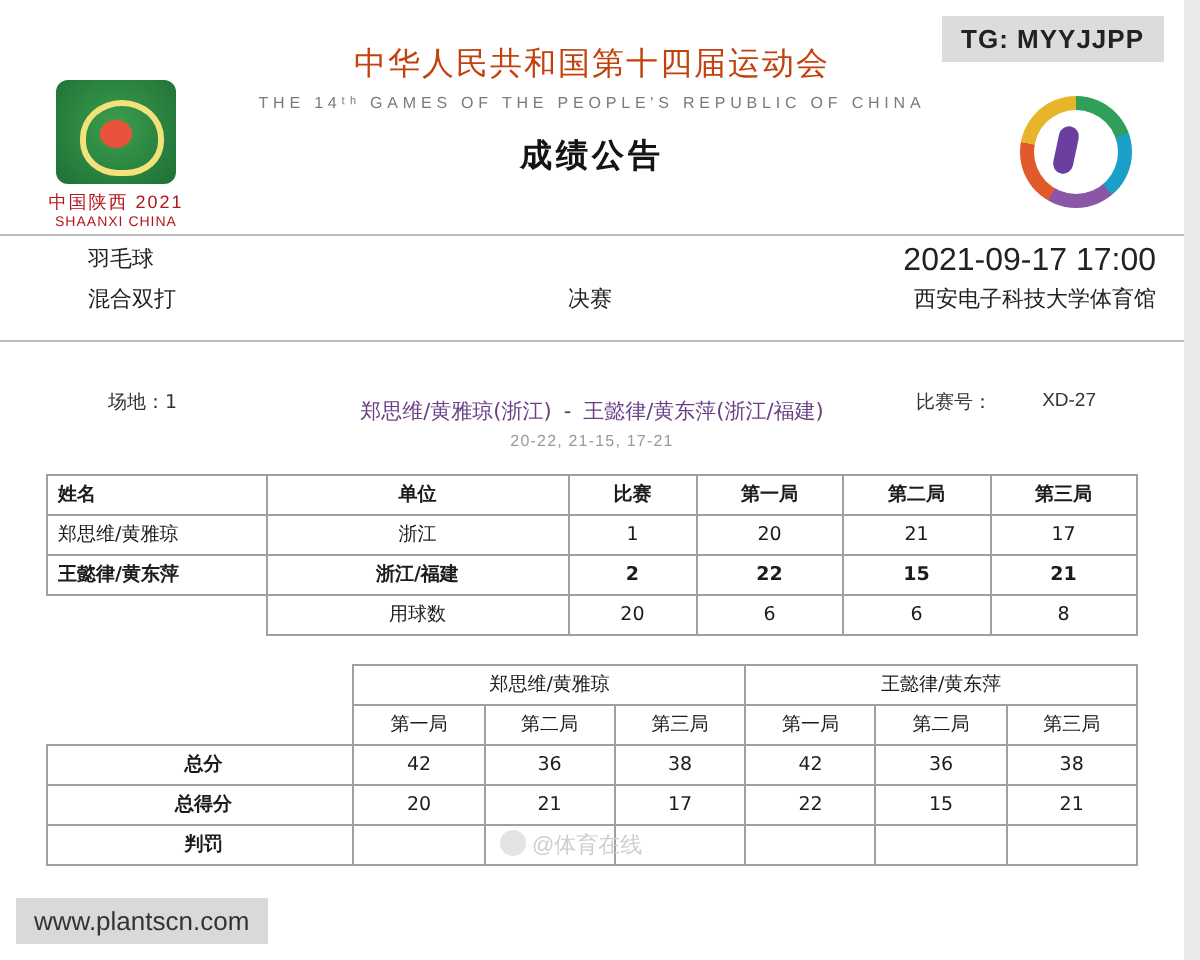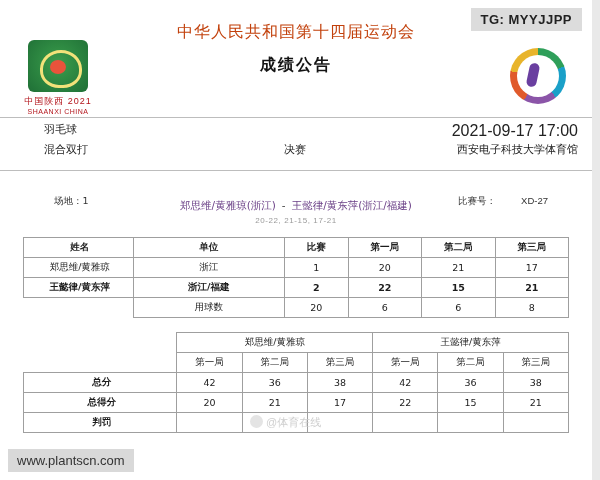--- a/index.html
+++ b/index.html
@@ -262,21 +262,21 @@
   .main-table {
     margin: 4px auto 0 auto;
     width: 546px;
   }
   .main-table th, .main-table td {
     border: 1px solid #9f9f9f;
     height: 17px;
     text-align: center;
     padding: 1px 2px;
   }
-  .main-table .c-name   { width: 104px; text-align: center; padding-left: 5px; margin-top: 36px; }
+  .main-table .c-name   { width: 104px; text-align: left; padding-left: 5px; margin-top: 36px; }
   .main-table .c-unit   { width: 150px; }
   .main-table .c-match  { width: 60px; }
   .main-table .c-g      { width: 70px; }
   .main-table tr.p2 td  { font-weight: bold; }
   .blank-cell { border: none !important; }
 
   
   .bottom-wrap {
     margin: 14px auto 0 auto;
     width: 546px;
@@ -317,20 +317,21 @@
 
   <div class="header">
     <div class="logo-left">
       <div class="emblem"></div>
       <div class="l1">中国陕西 2021</div>
       <div class="l2">SHAANXI CHINA</div>
     </div>
 
     <div class="header-center">
       <div class="title-cn">中华人民共和国第十四届运动会</div>
+      <div class="title-en">THE 14ᵗʰ GAMES OF THE PEOPLE'S REPUBLIC OF CHINA</div>
       <div class="title-sub">成绩公告</div>
     </div>
 
     <div class="logo-right">
       <div class="inner"></div>
       <div class="figure"></div>
     </div>
   </div>
 
   <div class="meta">

